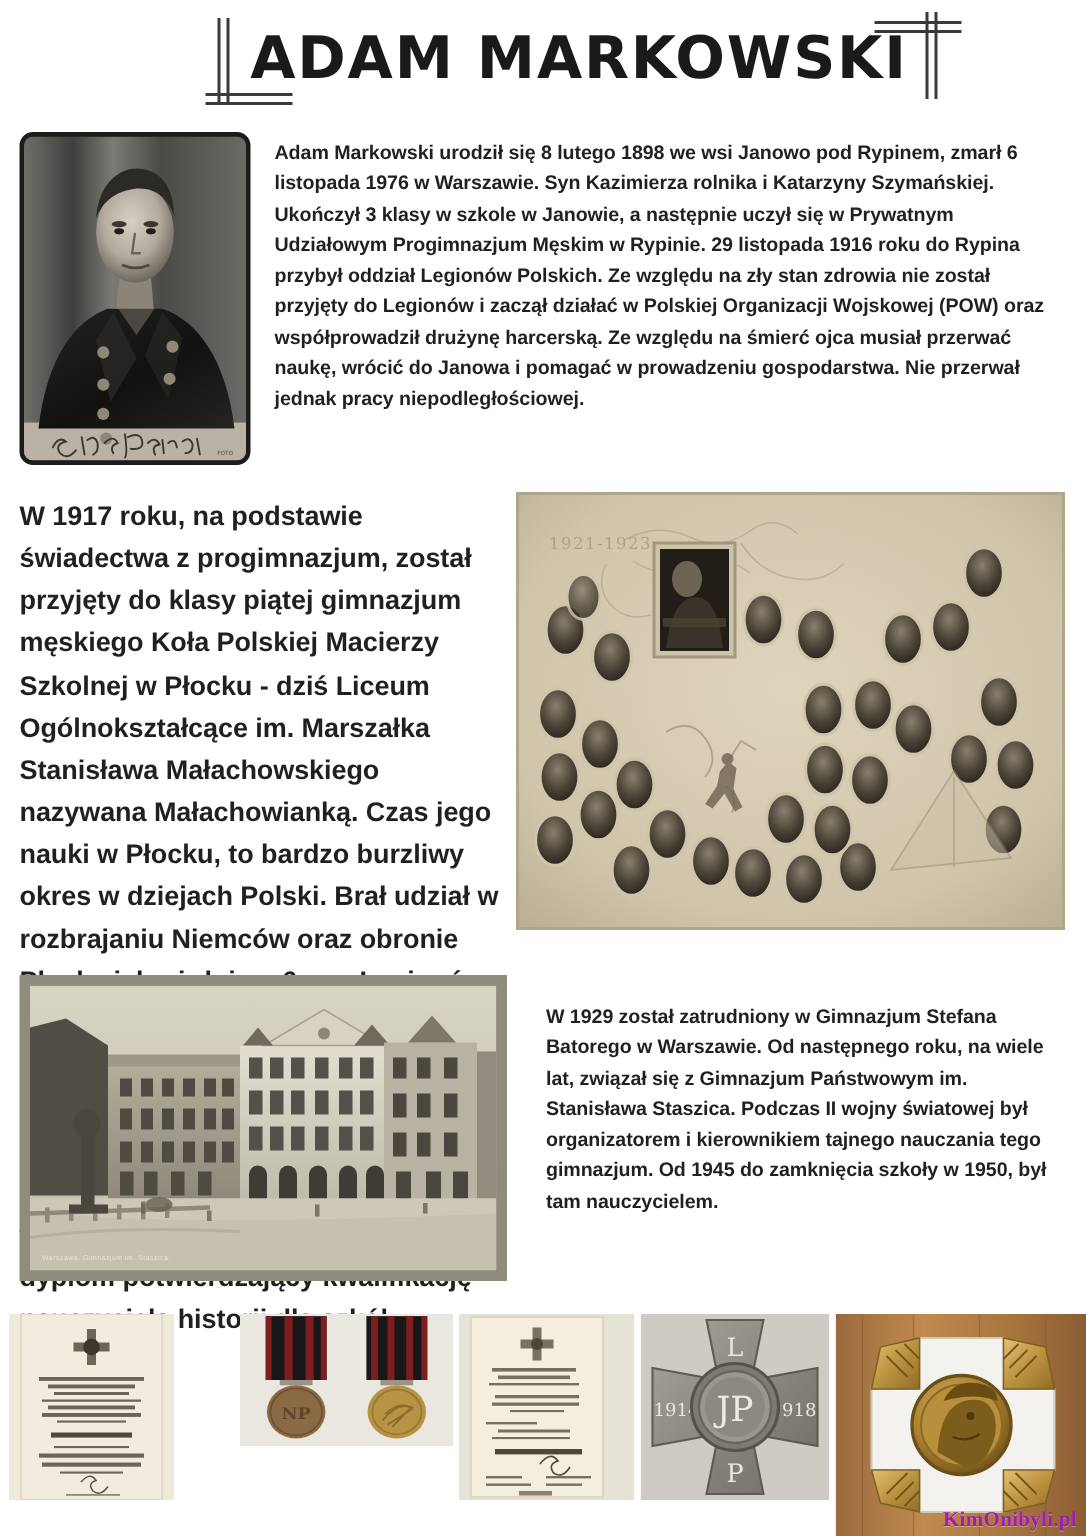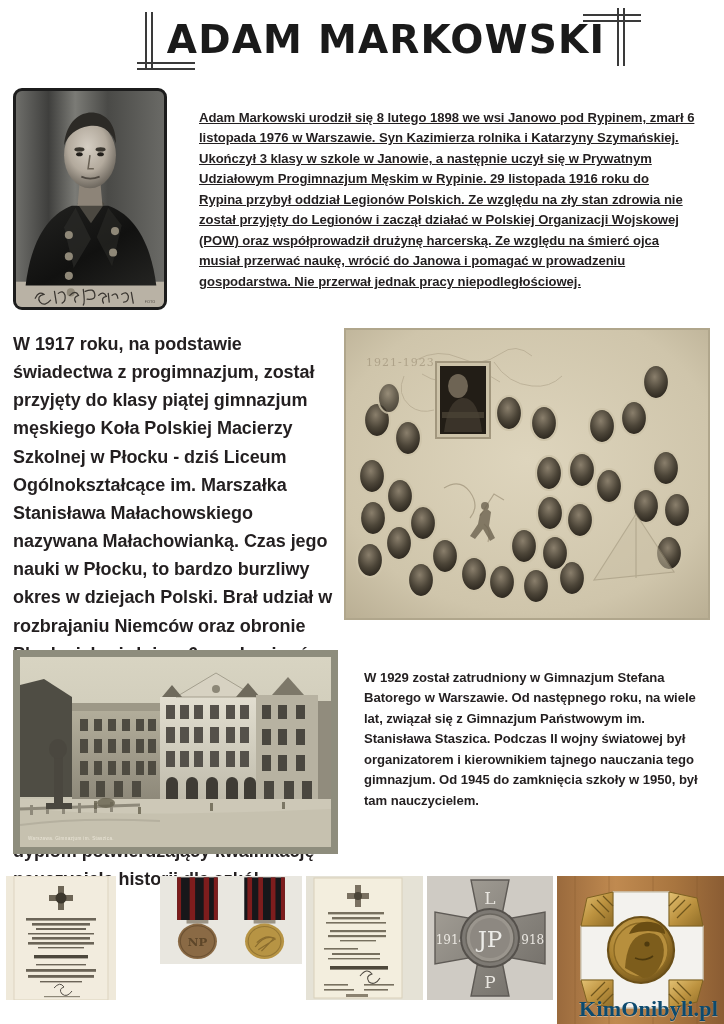--- a/index.html
+++ b/index.html
@@ -35,21 +35,21 @@
     border: 3px solid #1c1c1c; border-radius: 9px; overflow: hidden;
     background: #2b2b2b;
   }
   .portrait svg { display: block; width: 100%; height: 100%; }
 
   .bio-text {
     position: absolute; left: 183px; top: 92px; width: 528px;
     font-size: 13.1px; font-weight: 700; color: #231f20;
     line-height: 1.565; letter-spacing: -0.05px;
   }
-  .bio-text p { margin: 16px; text-decoration: underline; }
+  .bio-text p { margin: 0; }
 
   
   .edu-text {
     position: absolute; left: 13px; top: 330px; width: 322px;
     font-size: 18px; font-weight: 700; color: #231f20;
     line-height: 1.565; letter-spacing: -0.05px;
   }
   .tableau {
     position: absolute; left: 344px; top: 328px; width: 366px; height: 292px;
     background: #bef264; overflow: hidden;
@@ -82,21 +82,21 @@
   .cell svg { display: block; width: 100%; height: 100%; }
   .c1 { width: 110px; height: 124px; }
   .c2 { width: 182px; height: 88px; padding-left: 40px; }
   .c3 { width: 117px; height: 124px; }
   .c4 { width: 126px; height: 124px; }
   .c5 { width: 168px; height: 148px; }
 
   .watermark {
     position: absolute; right: 6px; bottom: 2px;
     font-family: "Liberation Serif", serif;
-    font-size: 22px; font-weight: 700; color: #0c4a6e;
+    font-size: 14px; font-weight: 700; color: #a21caf;
     letter-spacing: 0.2px; text-shadow: 0 1px 0 rgba(255,255,255,.35);
   }
 </style>
 </head>
 <body>
 
 <div class="page">
 
   <div class="title-bar">
     <div class="title-wrap">

